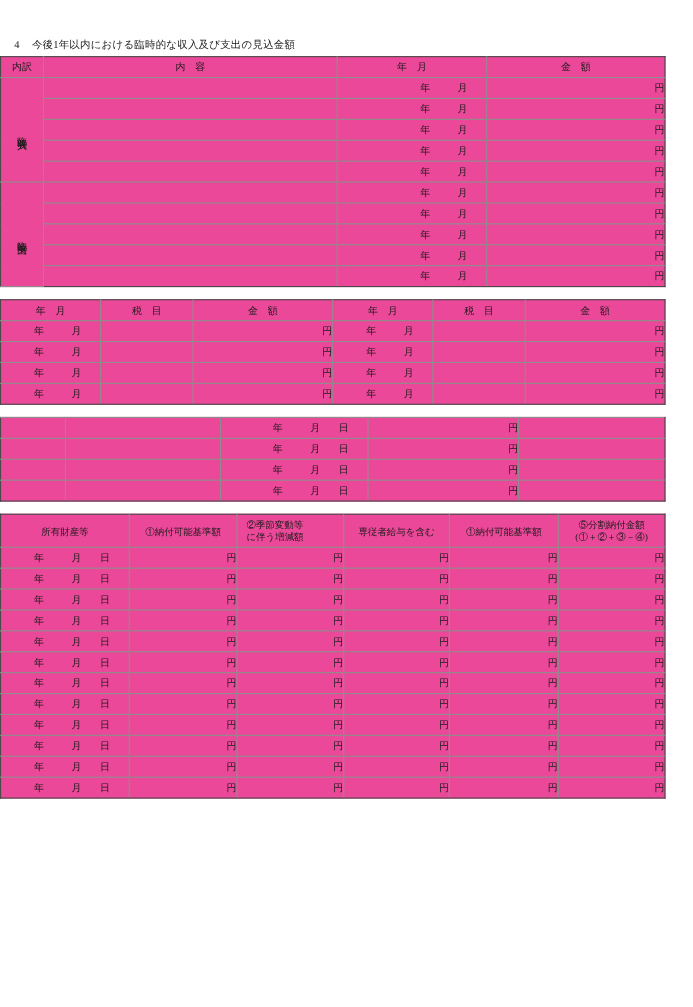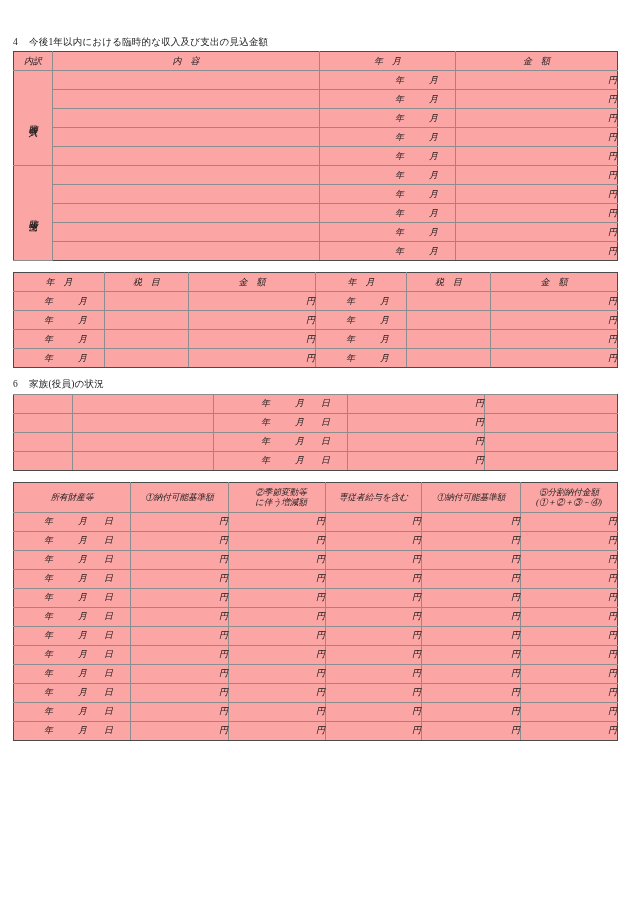--- a/index.html
+++ b/index.html
@@ -33,24 +33,22 @@
     letter-spacing: 0.2px;
     white-space: nowrap;
   }
   .sec-title .num {
     display: inline-block;
     width: 16px;
   }
   table.form {
     border-collapse: collapse;
     table-layout: fixed;
-    margin-left: 13px;
     width: 604px;
-    background: #fca5a5;
-    font-style: italic;
+    background: #ec4899;
   }
   table.form td, table.form th {
     border: 0.6px solid #8d8d8d;
     font-weight: normal;
     font-size: 9px;
     padding: 0;
     vertical-align: middle;
     height: 19px;
     box-sizing: border-box;
   }
@@ -234,23 +232,20 @@
             <td class="blank outer-b"></td>
             <td class="yen outer-r outer-b">円</td>
           </tr>
         </tbody>
     </table>
   </div>
 
   <div class="gap-md"></div>
 
   <div class="section">
-    <div class="sec-title">
-      <span class="num">6</span><span>家族(役員)の状況</span>
-    </div>
     <table class="form">
       <colgroup>
         <col style="width:59px">
         <col style="width:141px">
         <col style="width:134px">
         <col style="width:137px">
         <col style="width:133px">
       </colgroup>
       <tbody id="s6-body">
           <tr>
@@ -295,21 +290,21 @@
         <col style="width:97px">
         <col style="width:96px">
         <col style="width:99px">
         <col style="width:97px">
       </colgroup>
       <tbody id="s7-body">
           <tr>
             <td class="hdr two-line outer-l outer-t">所有財産等</td>
             <td class="hdr two-line outer-t">①納付可能基準額</td>
             <td class="hdr two-line outer-t">
-              <div style="text-align:center;padding-left:8px">②季節変動等<br>に伴う増減額</div>
+              <div style="text-align:left;padding-left:8px">②季節変動等<br>に伴う増減額</div>
             </td>
             <td class="hdr two-line outer-t">専従者給与を含む</td>
             <td class="hdr two-line outer-t">①納付可能基準額</td>
             <td class="hdr two-line outer-t outer-r">⑤分割納付金額<br>(①＋②＋③－④)</td>
           </tr>
           <tr>
             <td class="ymd outer-l"><span class="g">年</span><span class="g2">月</span><span class="g2">日</span></td>
             <td class="yen">円</td>
             <td class="yen">円</td>
             <td class="yen">円</td>

